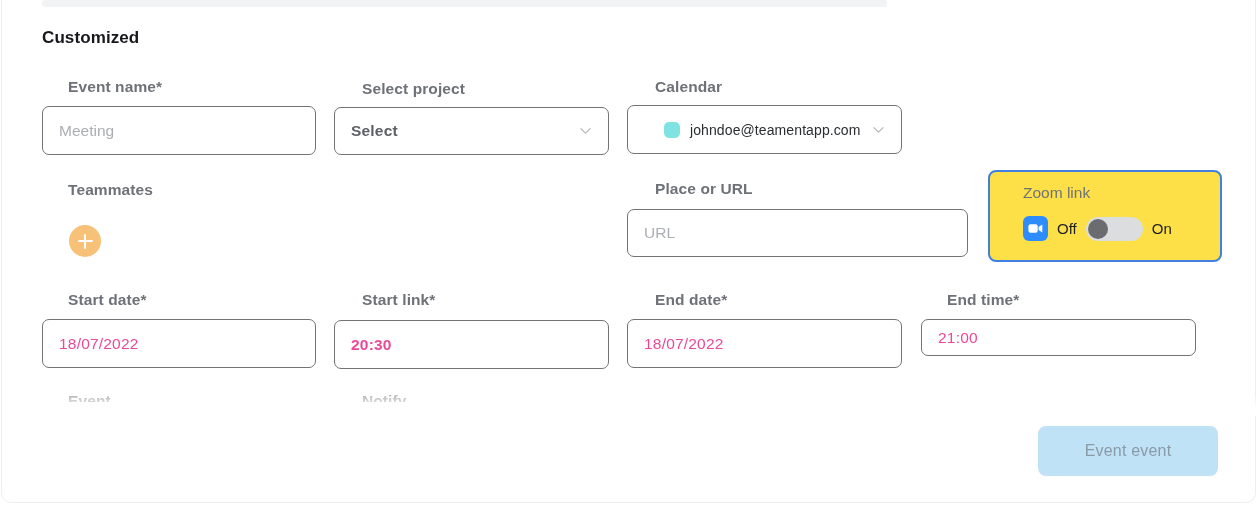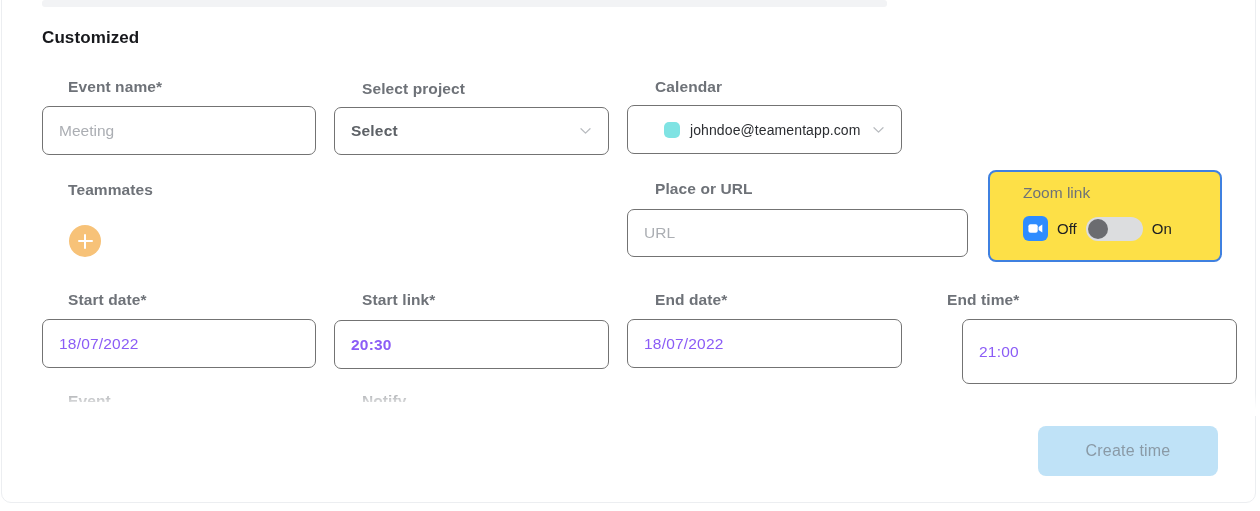--- a/index.html
+++ b/index.html
@@ -77,21 +77,21 @@
     box-sizing: border-box;
     background: #ffffff;
     border: 1px solid #737373;
     border-radius: 7px;
     display: flex;
     align-items: center;
     padding: 0 16px;
     font-size: 15.5px;
   }
   .input-box .placeholder { color: #abaeb3; }
-  .input-box .value { color: #8b5cf6; letter-spacing: .2px; }
+  .input-box .value { color: #ec4899; letter-spacing: .2px; }
 
   .chevron {
     position: absolute;
     right: 16px;
     top: 50%;
     transform: translateY(-50%);
     width: 13px;
     height: 13px;
     display: block;
   }
@@ -311,28 +311,28 @@
     <div class="input-box" style="left:334px; top:320px; width:275px; height:49px;font-weight:bold;">
       <span class="value">20:30</span>
     </div>
 
     <div class="field-label" style="left:655px; top:291px;">End date*</div>
     <div class="input-box" style="left:627px; top:319px; width:275px; height:49px;">
       <span class="value">18/07/2022</span>
     </div>
 
     <div class="field-label" style="left:947px; top:291px;">End time*</div>
-    <div class="input-box" style="left:921px; top:319px; width:275px; height:65px;margin-left:41px;">
+    <div class="input-box" style="left:921px; top:319px; width:275px; height:37px;">
       <span class="value">21:00</span>
     </div>
 
     <div class="clipped-row" style="left:68px;">
       <span class="field-label">Event</span>
     </div>
     <div class="clipped-row" style="left:362px;">
       <span class="field-label">Notify</span>
     </div>
     <div class="fade-mask"></div>
 
-    <button class="create-btn">Create time</button>
+    <button class="create-btn">Event event</button>
 
   </div>
 </div>
 
 </body></html>

